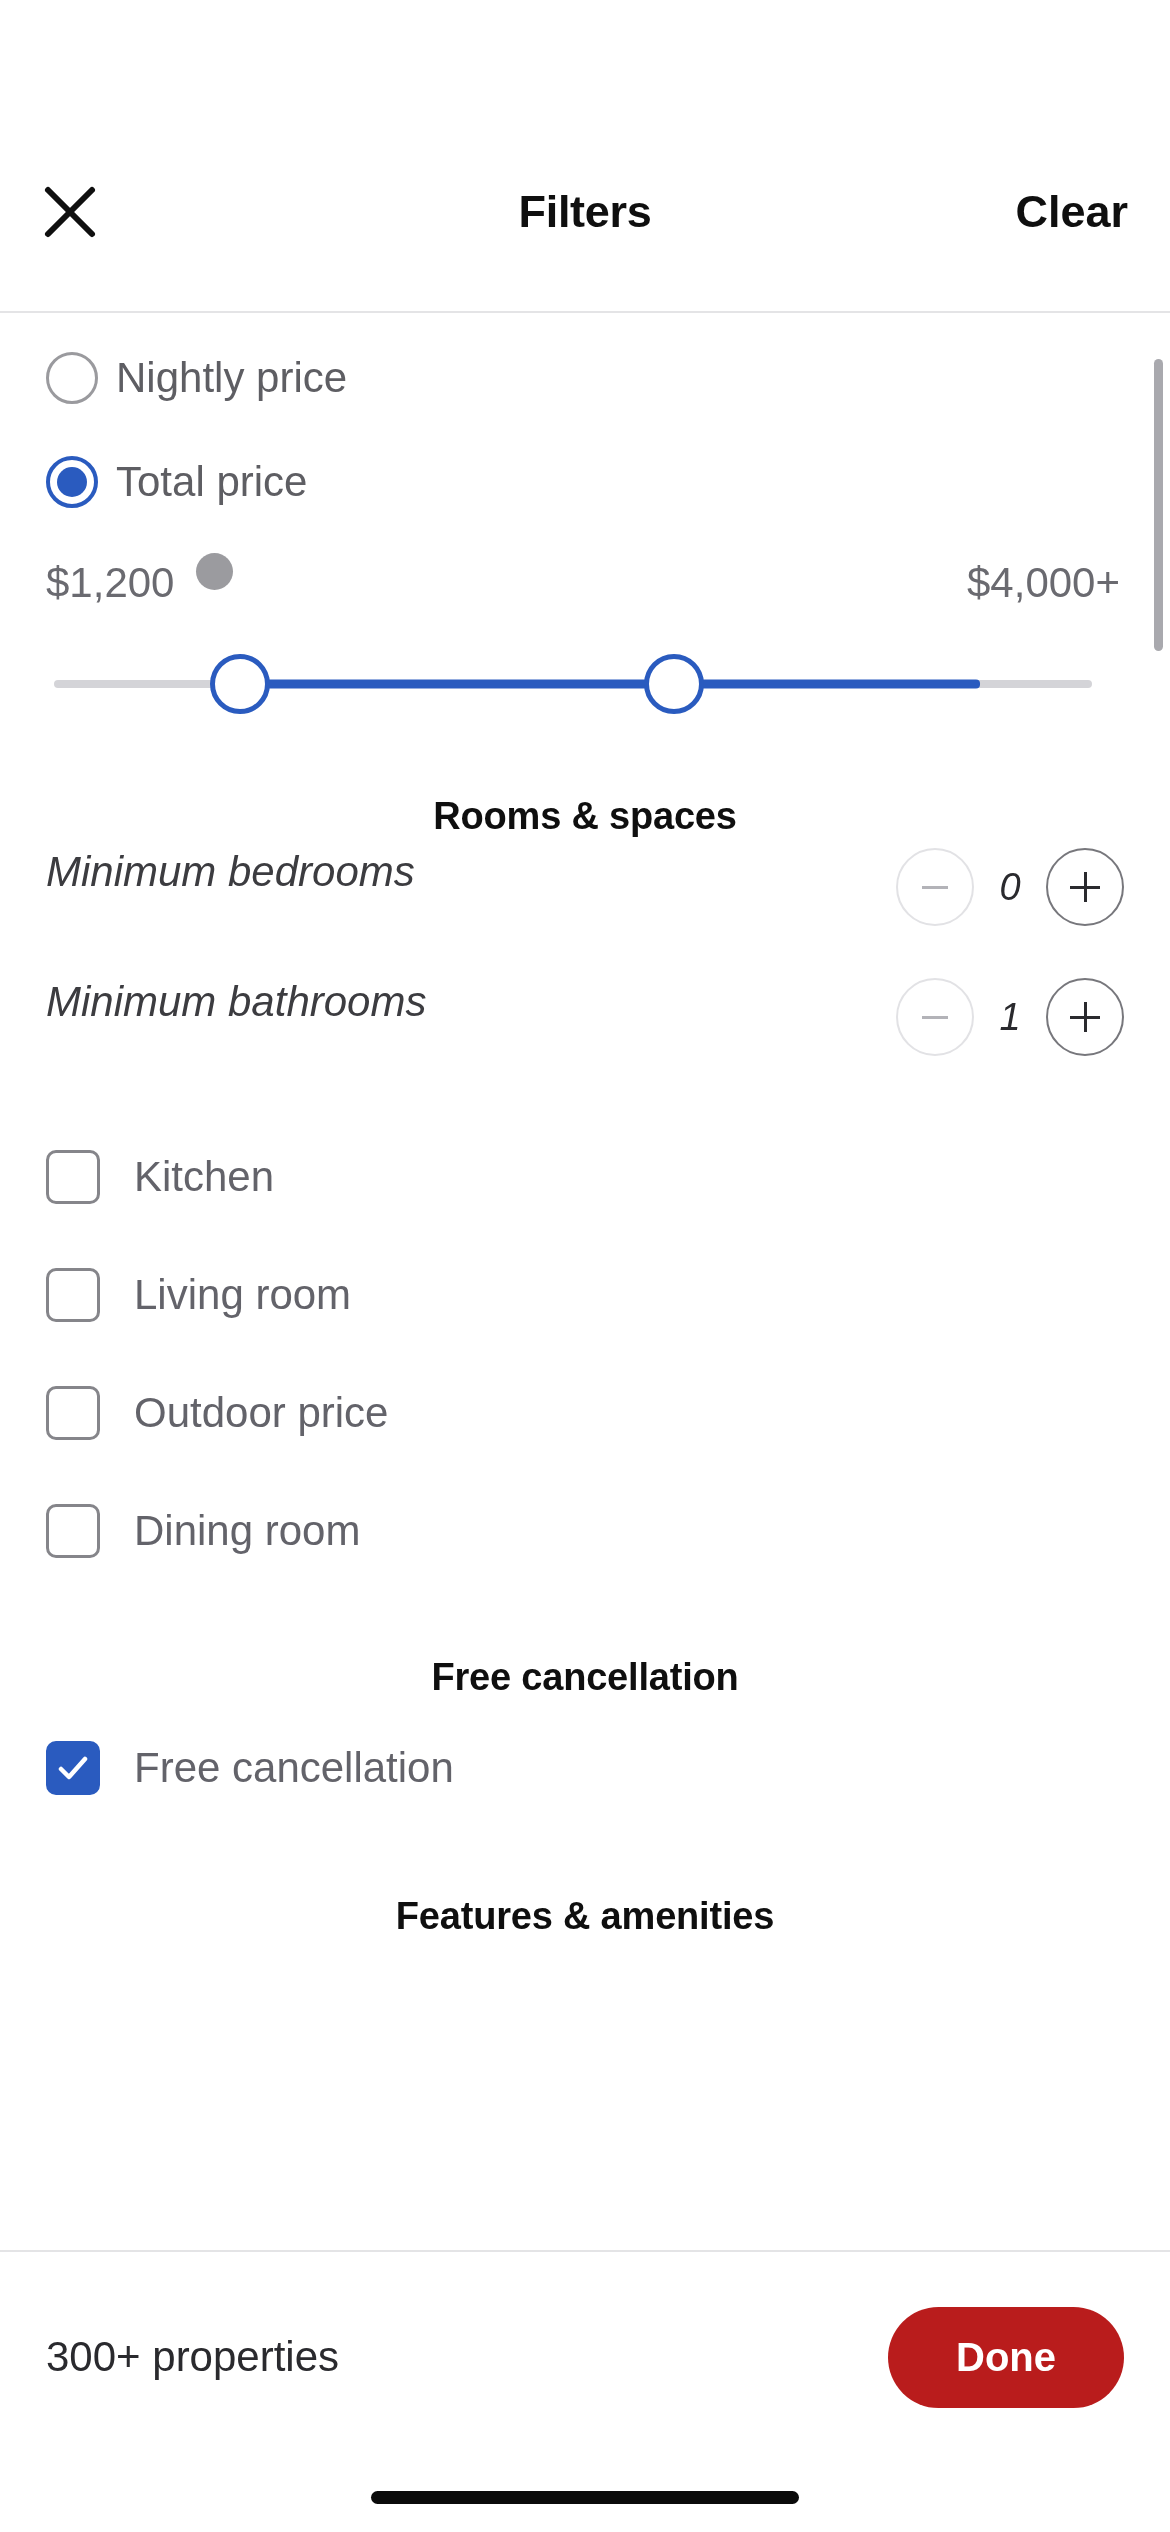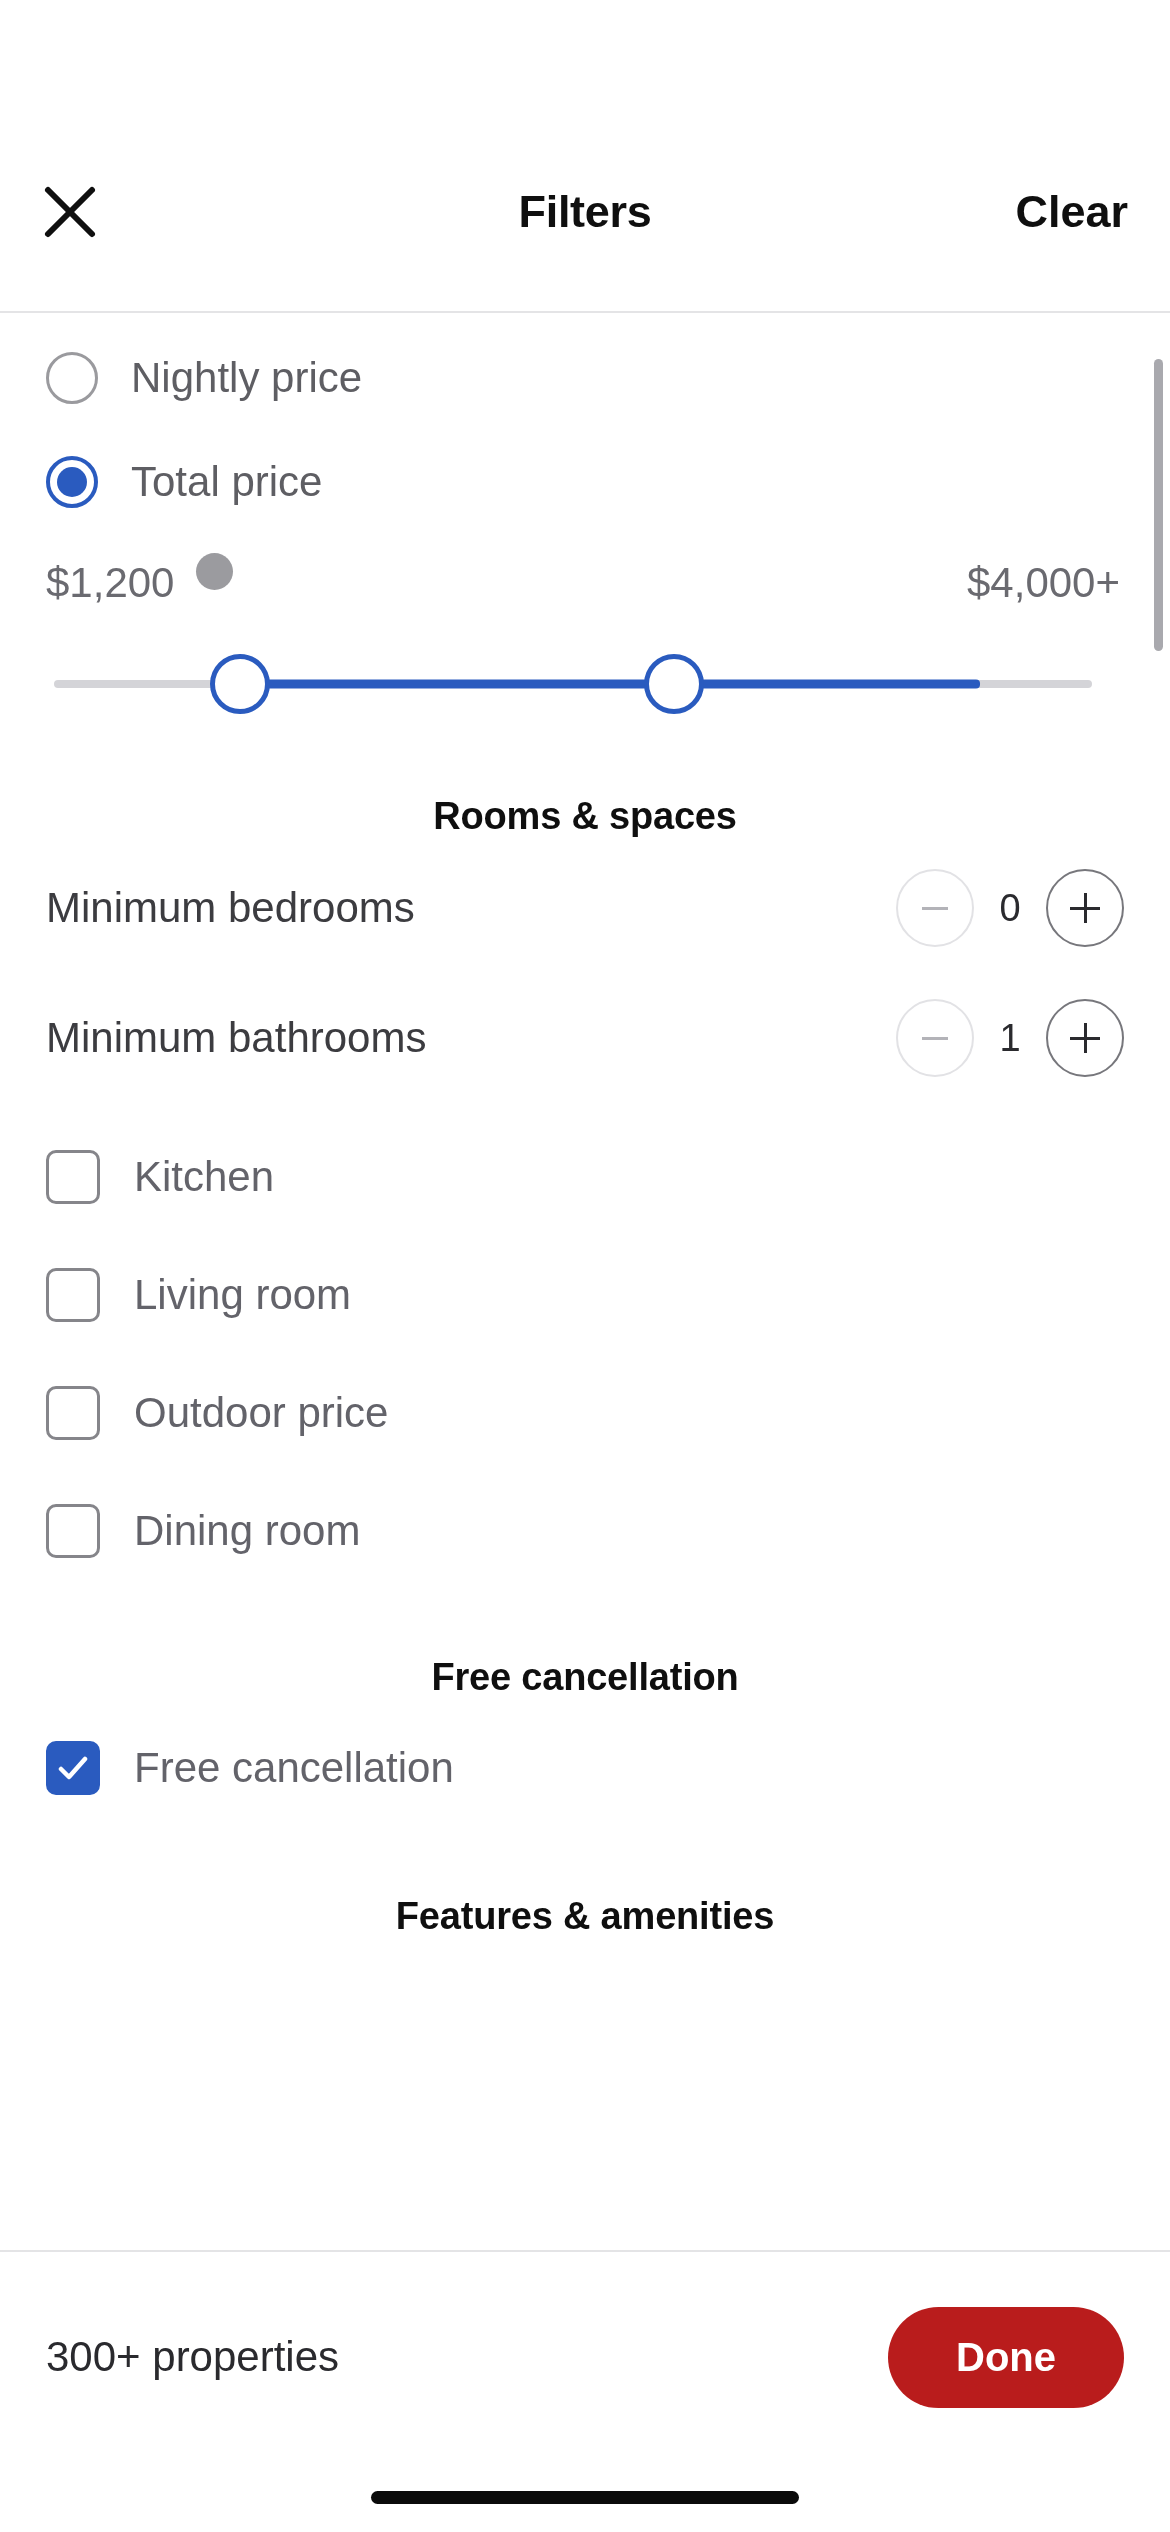--- a/index.html
+++ b/index.html
@@ -50,21 +50,21 @@
   .radio-row { display:flex; align-items:center; height:78px; margin-top:26px; cursor:pointer; }
   .radio {
     width:52px; height:52px; border-radius:50%;
     border:3px solid #9a9a9e; background:#fff;
     display:flex; align-items:center; justify-content:center; flex:0 0 auto;
   }
   .radio.selected { border-color:#2a5bbf; border-width:4px; }
   .radio.selected::after {
     content:""; width:30px; height:30px; border-radius:50%; background:#2a5bbf;
   }
-  .radio-label { margin-left:33px; font-size:42px; color:#5e5e63; }
+  .radio-label { margin-left:18px; font-size:42px; color:#5e5e63; }
 
   
   .price-labels {
     display:flex; justify-content:space-between; align-items:baseline;
     margin-top:38px; padding-right:4px;
   }
   .price-label { font-size:42px; color:#6a6a70; }
 
   
   .slider-wrap { position:relative; height:110px; margin-top:22px; }
@@ -86,22 +86,22 @@
   .slider-handle.high { left:628px; }
 
   
   .section-heading {
     font-size:38px; font-weight:700; color:#0f0f0f;
     margin-top:56px; letter-spacing:-0.2px;text-align:center;
   }
 
   
   .stepper-row {
-    display:flex; align-items:center; justify-content:space-between;
-    height:120px; margin-top:10px;
+    display:flex; align-items:flex-start; justify-content:space-between;
+    height:120px; margin-top:10px;font-style:italic;
   }
   .stepper-label { font-size:42px; color:#3c3c40; }
   .stepper-controls { display:flex; align-items:center; }
   .step-btn {
     width:78px; height:78px; border-radius:50%;
     background:#fff; display:flex; align-items:center; justify-content:center;
     cursor:pointer; flex:0 0 auto;
   }
   .step-btn.minus { border:2px solid #e2e2e5; }
   .step-btn.plus  { border:2px solid #77777c; }

